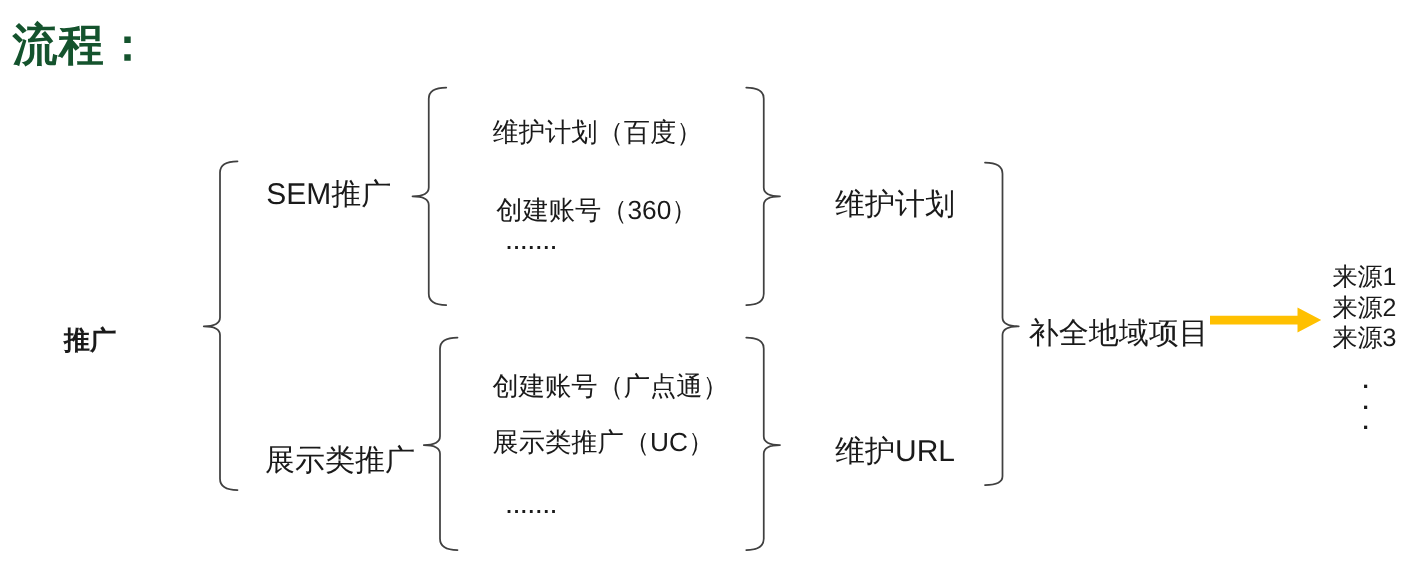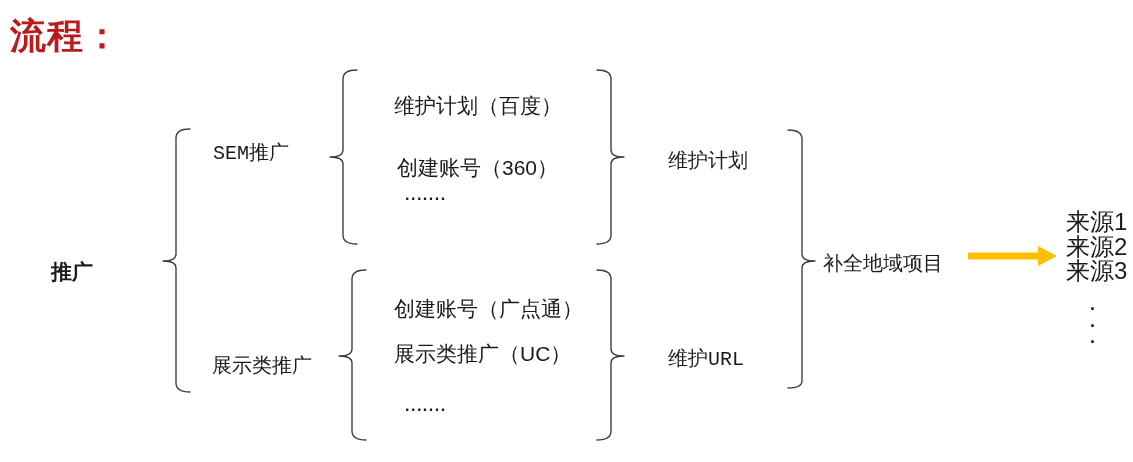--- a/index.html
+++ b/index.html
@@ -10,31 +10,31 @@
     overflow:hidden;
     font-family:"Liberation Sans", sans-serif;
     color:#1a1a1a;
   }
   .abs{position:absolute;white-space:nowrap;}
   .title{
     font-family:"Liberation Serif", serif;
     font-weight:bold;
     font-size:36px;
     letter-spacing:1px;
-    color:#b91c1c;
+    color:#14532d;
   }
-  .node{font-size:20px;font-family:Liberation Mono, monospace;}
+  .node{font-size:24px;}
   .item{font-size:21px;}
   .dots{
     font-size:16px;
     font-weight:bold;
     letter-spacing:1.5px;
     color:#1a1a1a;
   }
-  .src-list{line-height:24.5px;font-size:24px;}
+  .src-list{line-height:24.5px;font-size:20px;}
   .vdots{
     white-space:pre-line;
     font-size:18px;
     font-weight:bold;
     line-height:16.5px;
     text-align:center;
   }
   svg{position:absolute;left:0;top:0;}
   .brace{fill:none;stroke:#404040;stroke-width:1.4;stroke-linecap:round;stroke-linejoin:round;}
 </style>

